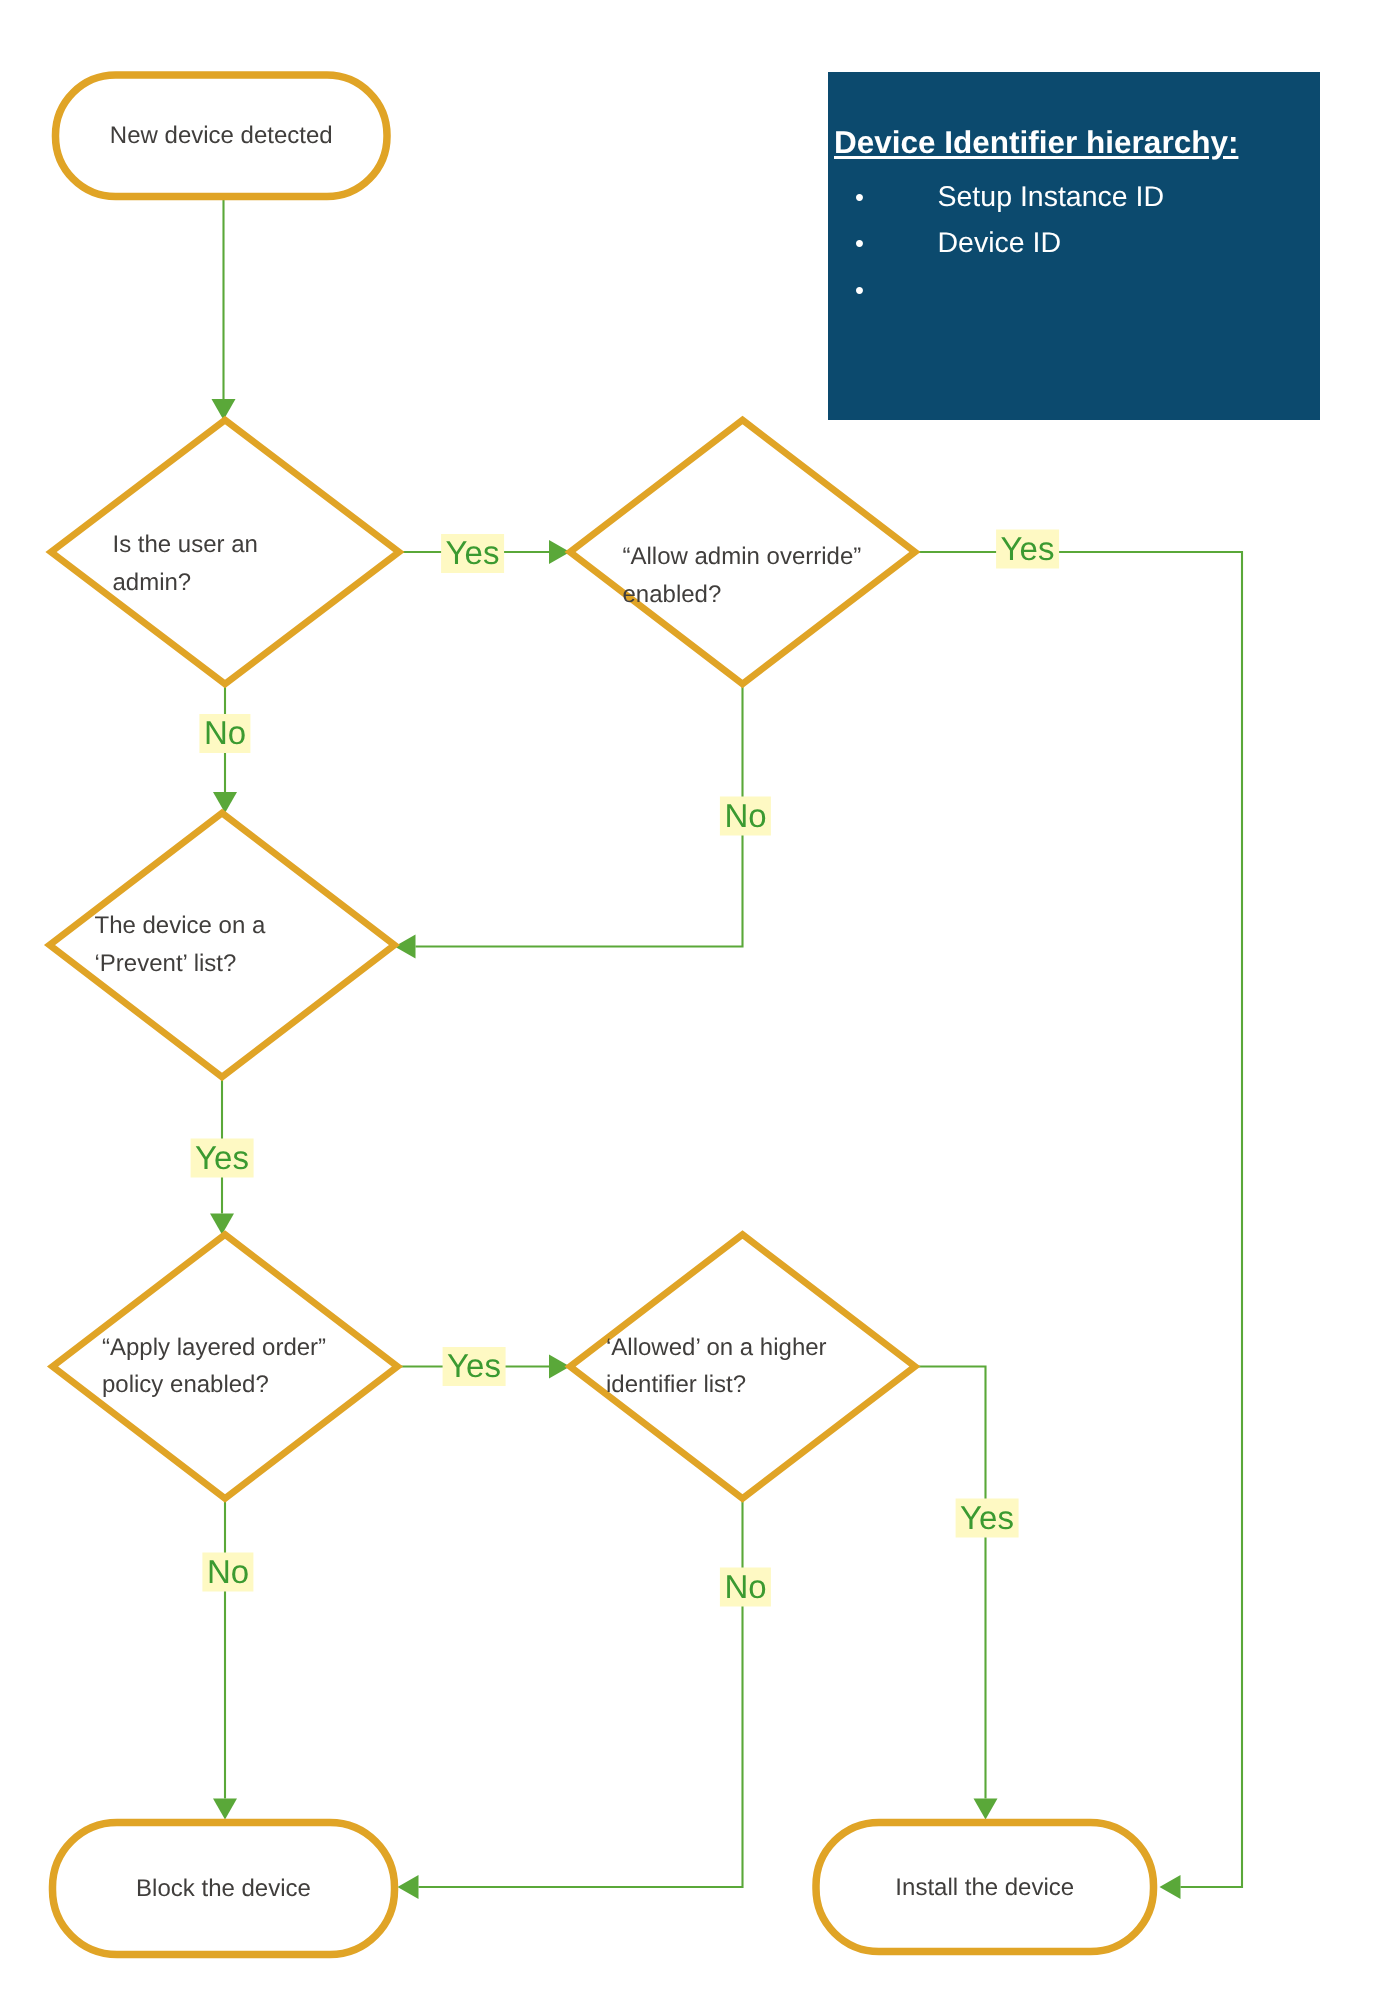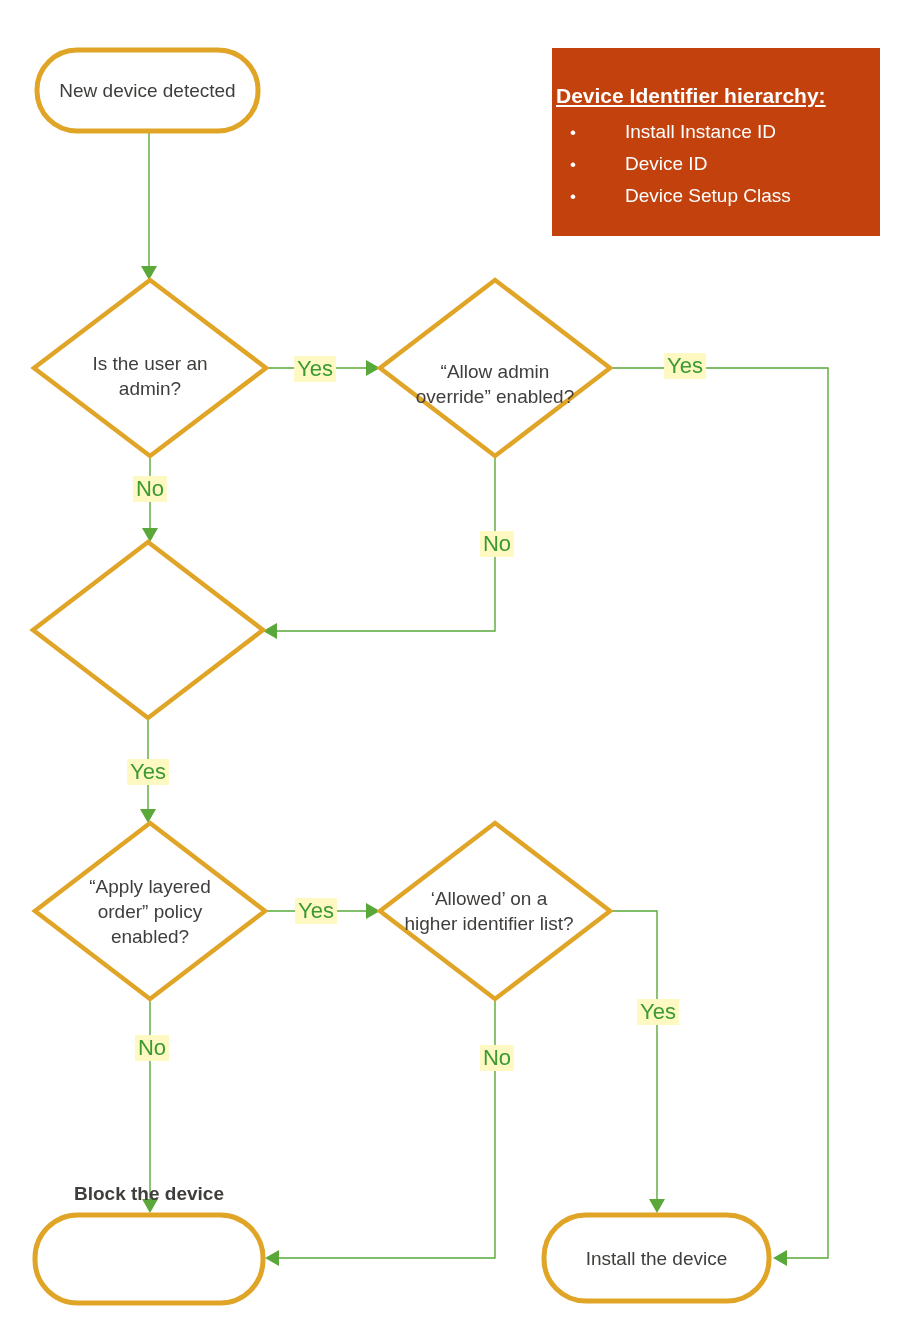--- a/index.html
+++ b/index.html
@@ -3,29 +3,29 @@
 <meta charset="utf-8">
 <style>
   html,body{margin:0;padding:0;background:#ffffff;}
   .stage{
     position:relative;width:924px;height:1326px;overflow:hidden;background:#ffffff;
     font-family:"Liberation Sans",sans-serif;
   }
   .stage svg{position:absolute;left:0;top:0;z-index:1;}
   .node-label{
     position:absolute;z-index:2;display:flex;align-items:center;justify-content:center;
-    text-align:center;color:#403E3C;font-size:19px;line-height:25px;
+    text-align:left;color:#403E3C;font-size:16px;line-height:25px;
   }
   .edge-label{
     position:absolute;z-index:3;transform:translate(-50%,-50%);
     background:#fef9c3;color:#3B9A31;font-size:22px;line-height:1;padding:2px 3px;
   }
   .info-box{
-    position:absolute;left:552px;top:48px;width:328px;height:188px;z-index:2;
-    background:#c2410c;color:#ffffff;box-sizing:border-box;
+    position:absolute;left:552px;top:48px;width:328px;height:232px;z-index:2;
+    background:#0c4a6e;color:#ffffff;box-sizing:border-box;
   }
   .info-title{
     font-size:21px;font-weight:bold;text-decoration:underline;
     margin:36px 0 8px 4px;
   }
   .info-list{margin:0;padding:0;list-style:none;}
   .info-item{display:flex;align-items:baseline;font-size:19px;line-height:31px;}
   .info-bullet{width:14px;margin-left:18px;font-size:17px;}
   .info-bullet::before{content:"\2022";}
   .info-text{margin-left:41px;}
@@ -74,50 +74,50 @@
       <rect x="544" y="1215" width="225" height="86" rx="42" stroke-width="5"></rect>
     </g>
   </svg>
 
   <div class="node-label" style="left:40px;top:50px;width:215px;height:81px;">New device detected</div>
 
   <div class="node-label" style="left:75px;top:336px;width:150px;height:80px;">Is the user an admin?</div>
 
   <div class="node-label" style="left:415px;top:344px;width:160px;height:80px;">“Allow admin override” enabled?</div>
 
+  <div class="node-label" style="left:63px;top:590px;width:170px;height:80px;">The device on a ‘Prevent’ list?</div>
 
   <div class="node-label" style="left:68px;top:871px;width:164px;height:80px;">“Apply layered order” policy enabled?</div>
 
   <div class="node-label" style="left:404px;top:871px;width:170px;height:80px;">‘Allowed’ on a higher identifier list?</div>
 
-  <div class="node-label" style="left:40px;top:1149px;width:218px;height:88px;font-weight:bold;">Block the device</div>
+  <div class="node-label" style="left:40px;top:1215px;width:218px;height:88px;">Block the device</div>
 
   <div class="node-label" style="left:547px;top:1215px;width:219px;height:86px;">Install the device</div>
 
   <div class="edge-label" style="left:315px;top:369px;">Yes</div>
   <div class="edge-label" style="left:150px;top:489px;">No</div>
   <div class="edge-label" style="left:685px;top:366px;">Yes</div>
   <div class="edge-label" style="left:497px;top:544px;">No</div>
   <div class="edge-label" style="left:148px;top:772px;">Yes</div>
   <div class="edge-label" style="left:316px;top:911px;">Yes</div>
   <div class="edge-label" style="left:152px;top:1048px;">No</div>
   <div class="edge-label" style="left:658px;top:1012px;">Yes</div>
   <div class="edge-label" style="left:497px;top:1058px;">No</div>
 
   <div class="info-box">
     <div class="info-title">Device Identifier hierarchy:</div>
     <ul class="info-list">
       <li class="info-item">
         <span class="info-bullet"></span>
-        <span class="info-text">Install Instance ID</span>
+        <span class="info-text">Setup Instance ID</span>
       </li>
       <li class="info-item">
         <span class="info-bullet"></span>
         <span class="info-text">Device ID</span>
       </li>
       <li class="info-item">
         <span class="info-bullet"></span>
-        <span class="info-text">Device Setup Class</span>
       </li>
     </ul>
   </div>
 
 </div>
 
 </body></html>

